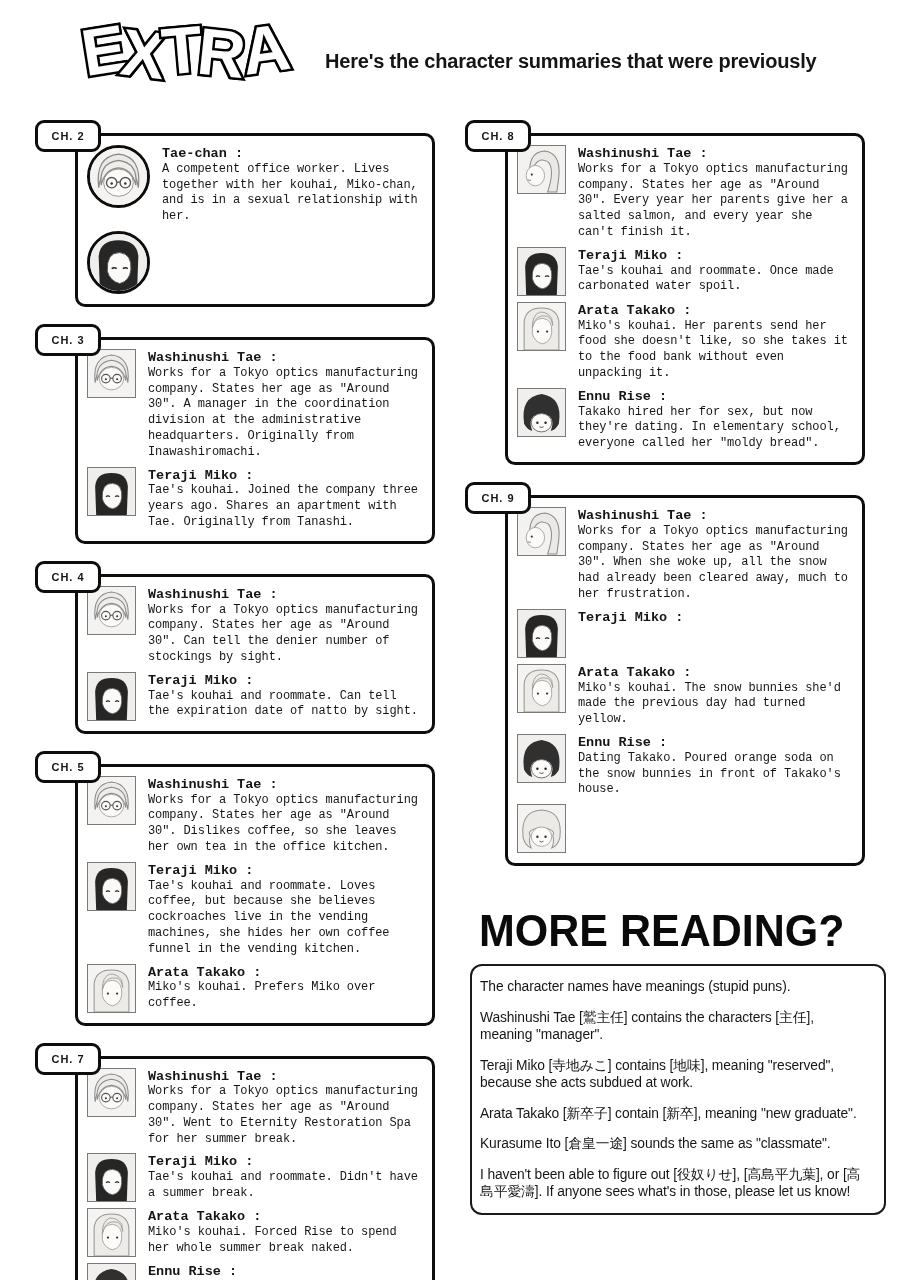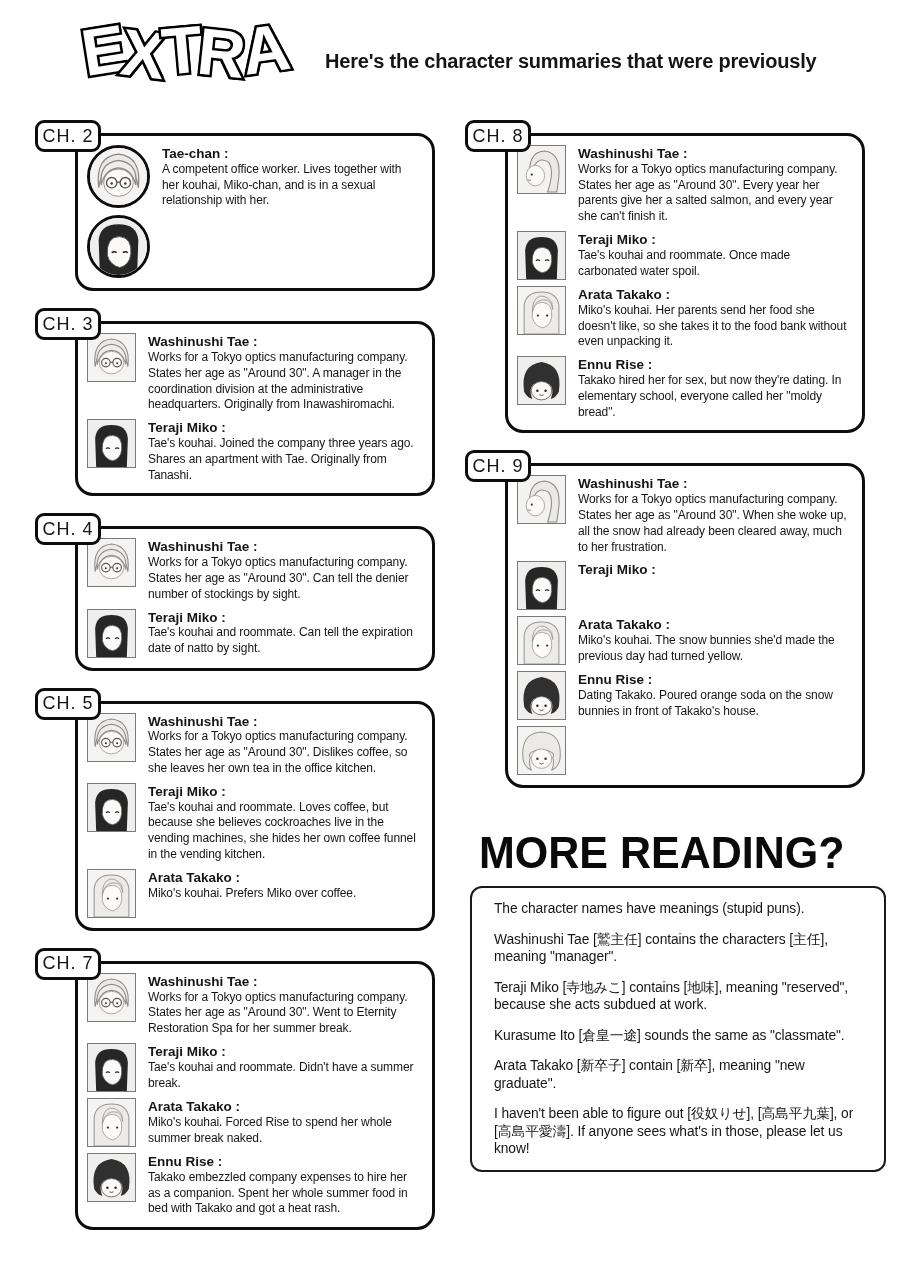--- a/index.html
+++ b/index.html
@@ -22,39 +22,39 @@
   
   .col{position:absolute;top:120px;}
   .col-left{left:35px;width:400px;}
   .col-right{left:465px;width:424px;}
 
   
   .card{position:relative;padding-top:13px;margin-bottom:17px;}
   .badge{position:absolute;top:0;left:0;width:60px;height:26px;z-index:3;
          background:#fff;border:3px solid #0d0d0d;border-radius:9px;
          display:flex;align-items:center;justify-content:center;
-         font-size:18px;font-weight:400;letter-spacing:1px;}
+         font-size:11px;font-weight:700;letter-spacing:1px;}
   .box{margin-left:40px;width:360px;box-sizing:border-box;background:#fff;
-       border:3px solid #0d0d0d;border-radius:18px;padding:9px 12px 8px 9px;}
+       border:3px solid #0d0d0d;border-radius:10px;padding:9px 12px 8px 9px;font-family:Liberation Mono, monospace;}
   .entry{display:flex;gap:12px;margin-bottom:6px;}
   .entry:last-child{margin-bottom:2px;}
   .avatar{flex:none;width:47px;height:47px;border:1px solid #7a7a7a;background:#f2f1ef;
           overflow:hidden;}
   .avatar svg{width:100%;height:100%;display:block;}
   .card.circle .avatar{width:57px;height:57px;border-radius:50%;border:3px solid #0d0d0d;}
   .txt{flex:1;min-width:0;padding-top:1px;}
   .name{font-size:13.5px;font-weight:600;line-height:15.8px;}
   .desc{font-size:12px;line-height:15.8px;letter-spacing:-0.1px;}
 
   
   .more-title{margin:40px 0 12px 14px;font-size:43px;font-weight:900;letter-spacing:0px;
               line-height:46px;transform:scaleY(1.05);transform-origin:left top;
               white-space:nowrap;color:#0a0a0a;}
   .more-box{margin-left:5px;width:416px;box-sizing:border-box;background:#fff;
-            border:2.5px solid #1a1a1a;border-radius:12px;padding:12px 15px 10px 22px;}
+            border:2.5px solid #1a1a1a;border-radius:12px;padding:12px 15px 10px 8px;}
   .more-box p{margin:0 0 13px 0;font-size:13.8px;line-height:17.5px;letter-spacing:-0.1px;}
   .more-box p:last-child{margin-bottom:2px;}
 </style>
 </head>
 <body>
 
 <div class="page">
 
   <header>
     <div class="logo"><span class="lt lt0">E</span><span class="lt lt1">X</span><span class="lt lt2">T</span><span class="lt lt3">R</span><span class="lt lt4">A</span></div>
@@ -492,18 +492,18 @@
   </div>
 </div>
     </div>
   </article>
 </div>
     <h2 class="more-title">MORE READING?</h2>
     <div class="more-box">
       <p>The character names have meanings (stupid puns).</p>
       <p>Washinushi Tae [鷲主任] contains the characters [主任], meaning "manager".</p>
       <p>Teraji Miko [寺地みこ] contains [地味], meaning "reserved", because she acts subdued at work.</p>
+      <p>Arata Takako [新卒子] contain [新卒], meaning "new graduate".</p>
       <p>Kurasume Ito [倉皇一途] sounds the same as "classmate".</p>
-      <p>Arata Takako [新卒子] contain [新卒], meaning "new graduate".</p>
       <p>I haven't been able to figure out [役奴りせ], [高島平九葉], or [高島平愛濤]. If anyone sees what's in those, please let us know!</p>
     </div>
   </section>
 </div>
 
 </body></html>

